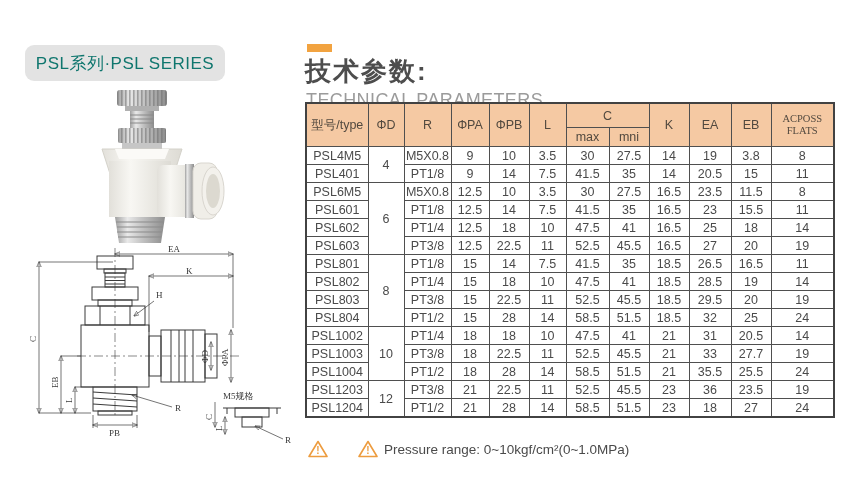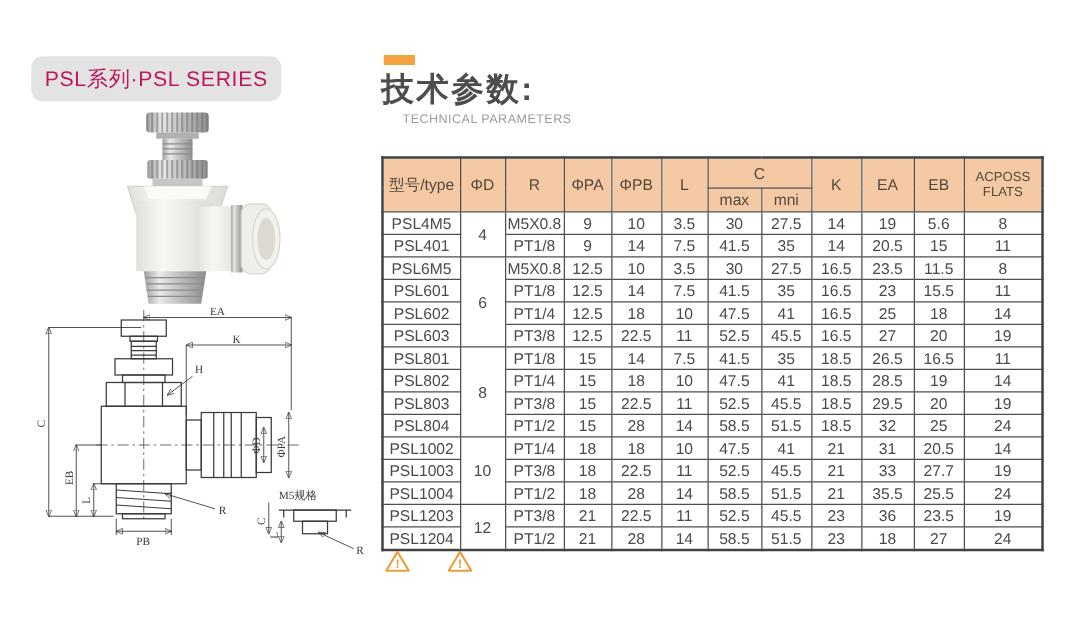--- a/index.html
+++ b/index.html
@@ -4,49 +4,49 @@
 <style>
   html,body { margin:0; padding:0; background:#ffffff; }
   .page {
     position:relative; width:868px; height:504px; background:#ffffff;
     font-family:"Liberation Sans", sans-serif; overflow:hidden; color:#4a4a4a;
   }
   .series-badge {
     position:absolute; left:25px; top:45px; width:200px; height:36px;
     background:#e3e3e3; border-radius:9px;
     display:flex; align-items:center; justify-content:center;
-    font-size:17px; color:#be185d; letter-spacing:.5px;
+    font-size:17px; color:#0f766e; letter-spacing:.5px;
   }
   .product-photo { position:absolute; left:57px; top:87px; }
   .tech-drawing  { position:absolute; left:25px; top:246px; }
   .accent-bar { position:absolute; left:307px; top:44px; width:25px; height:8px; background:#f2a340; }
   .page-title {
     position:absolute; left:305px; top:54px; margin:0;
     font-size:26px; font-weight:bold; color:#4d4d4d; letter-spacing:2px;
   }
   .page-subtitle {
-    position:absolute; left:322px; top:90px;
-    font-size:10px; color:#9b9b9b; letter-spacing:.4px;
+    position:absolute; left:306px; top:90px;
+    font-size:18px; color:#9b9b9b; letter-spacing:.4px;
   }
   table.params {
-    position:absolute; left:305px; top:125px; width:528px;
+    position:absolute; left:305px; top:102px; width:528px;
     border-collapse:collapse; table-layout:fixed;
     font-size:12.5px; color:#4a4a4a;
     border:2px solid #424242;
   }
   table.params th, table.params td {
     border:1px solid #4f4f4f; text-align:center; vertical-align:middle;
     padding:0; overflow:hidden; white-space:nowrap;
   }
   table.params thead th {
     background:#f5c9a3; font-weight:normal; color:#52493f;
   }
   table.params thead tr.main-head th { height:23px; }
   table.params thead tr.sub-head  th { height:18px;margin-left:16px; }
-  table.params thead th.af-head { font-size:10.5px; line-height:1.15; white-space:normal; }
+  table.params thead th.af-head { font-size:10.5px; line-height:1.15; white-space:normal;font-family:Liberation Serif, serif; }
   table.params tbody td { height:17px; background:#ffffff; }
   .notes {
     position:absolute; left:308px; top:440px;
     display:flex; align-items:center; gap:30px;
     font-size:13.5px; color:#4a4a4a;
   }
   .note { display:flex; align-items:center; gap:6px; white-space:nowrap; }
   .note svg { flex:0 0 auto; }
   
   .tech-drawing line, .tech-drawing rect, .tech-drawing polygon, .tech-drawing path, .tech-drawing polyline {
@@ -260,21 +260,21 @@
           <td>PSL4M5</td>
           <td rowspan="2">4</td>
           <td>M5X0.8</td>
           <td>9</td>
           <td>10</td>
           <td>3.5</td>
           <td>30</td>
           <td>27.5</td>
           <td>14</td>
           <td>19</td>
-          <td>5.6</td>
+          <td>3.8</td>
           <td>8</td>
         </tr>
         <tr>
           <td>PSL401</td>
           <td>PT1/8</td>
           <td>9</td>
           <td>14</td>
           <td>7.5</td>
           <td>41.5</td>
           <td>35</td>
@@ -464,16 +464,17 @@
       <svg width="20" height="18" viewBox="0 0 20 18">
         <polygon points="10,1.5 19,16.5 1,16.5" fill="none" stroke="#ed9c3f" stroke-width="1.6" stroke-linejoin="round"></polygon>
         <text x="10" y="14" text-anchor="middle" font-size="10" font-weight="bold" fill="#ed9c3f" font-family="Liberation Sans, sans-serif">!</text>
       </svg>
     </span>
     <span class="note">
       <svg width="20" height="18" viewBox="0 0 20 18">
         <polygon points="10,1.5 19,16.5 1,16.5" fill="none" stroke="#ed9c3f" stroke-width="1.6" stroke-linejoin="round"></polygon>
         <text x="10" y="14" text-anchor="middle" font-size="10" font-weight="bold" fill="#ed9c3f" font-family="Liberation Sans, sans-serif">!</text>
       </svg>
+      <span>Pressure range: 0~10kgf/cm²(0~1.0MPa)</span>
     </span>
   </div>
 
 </div>
 
 </body></html>

